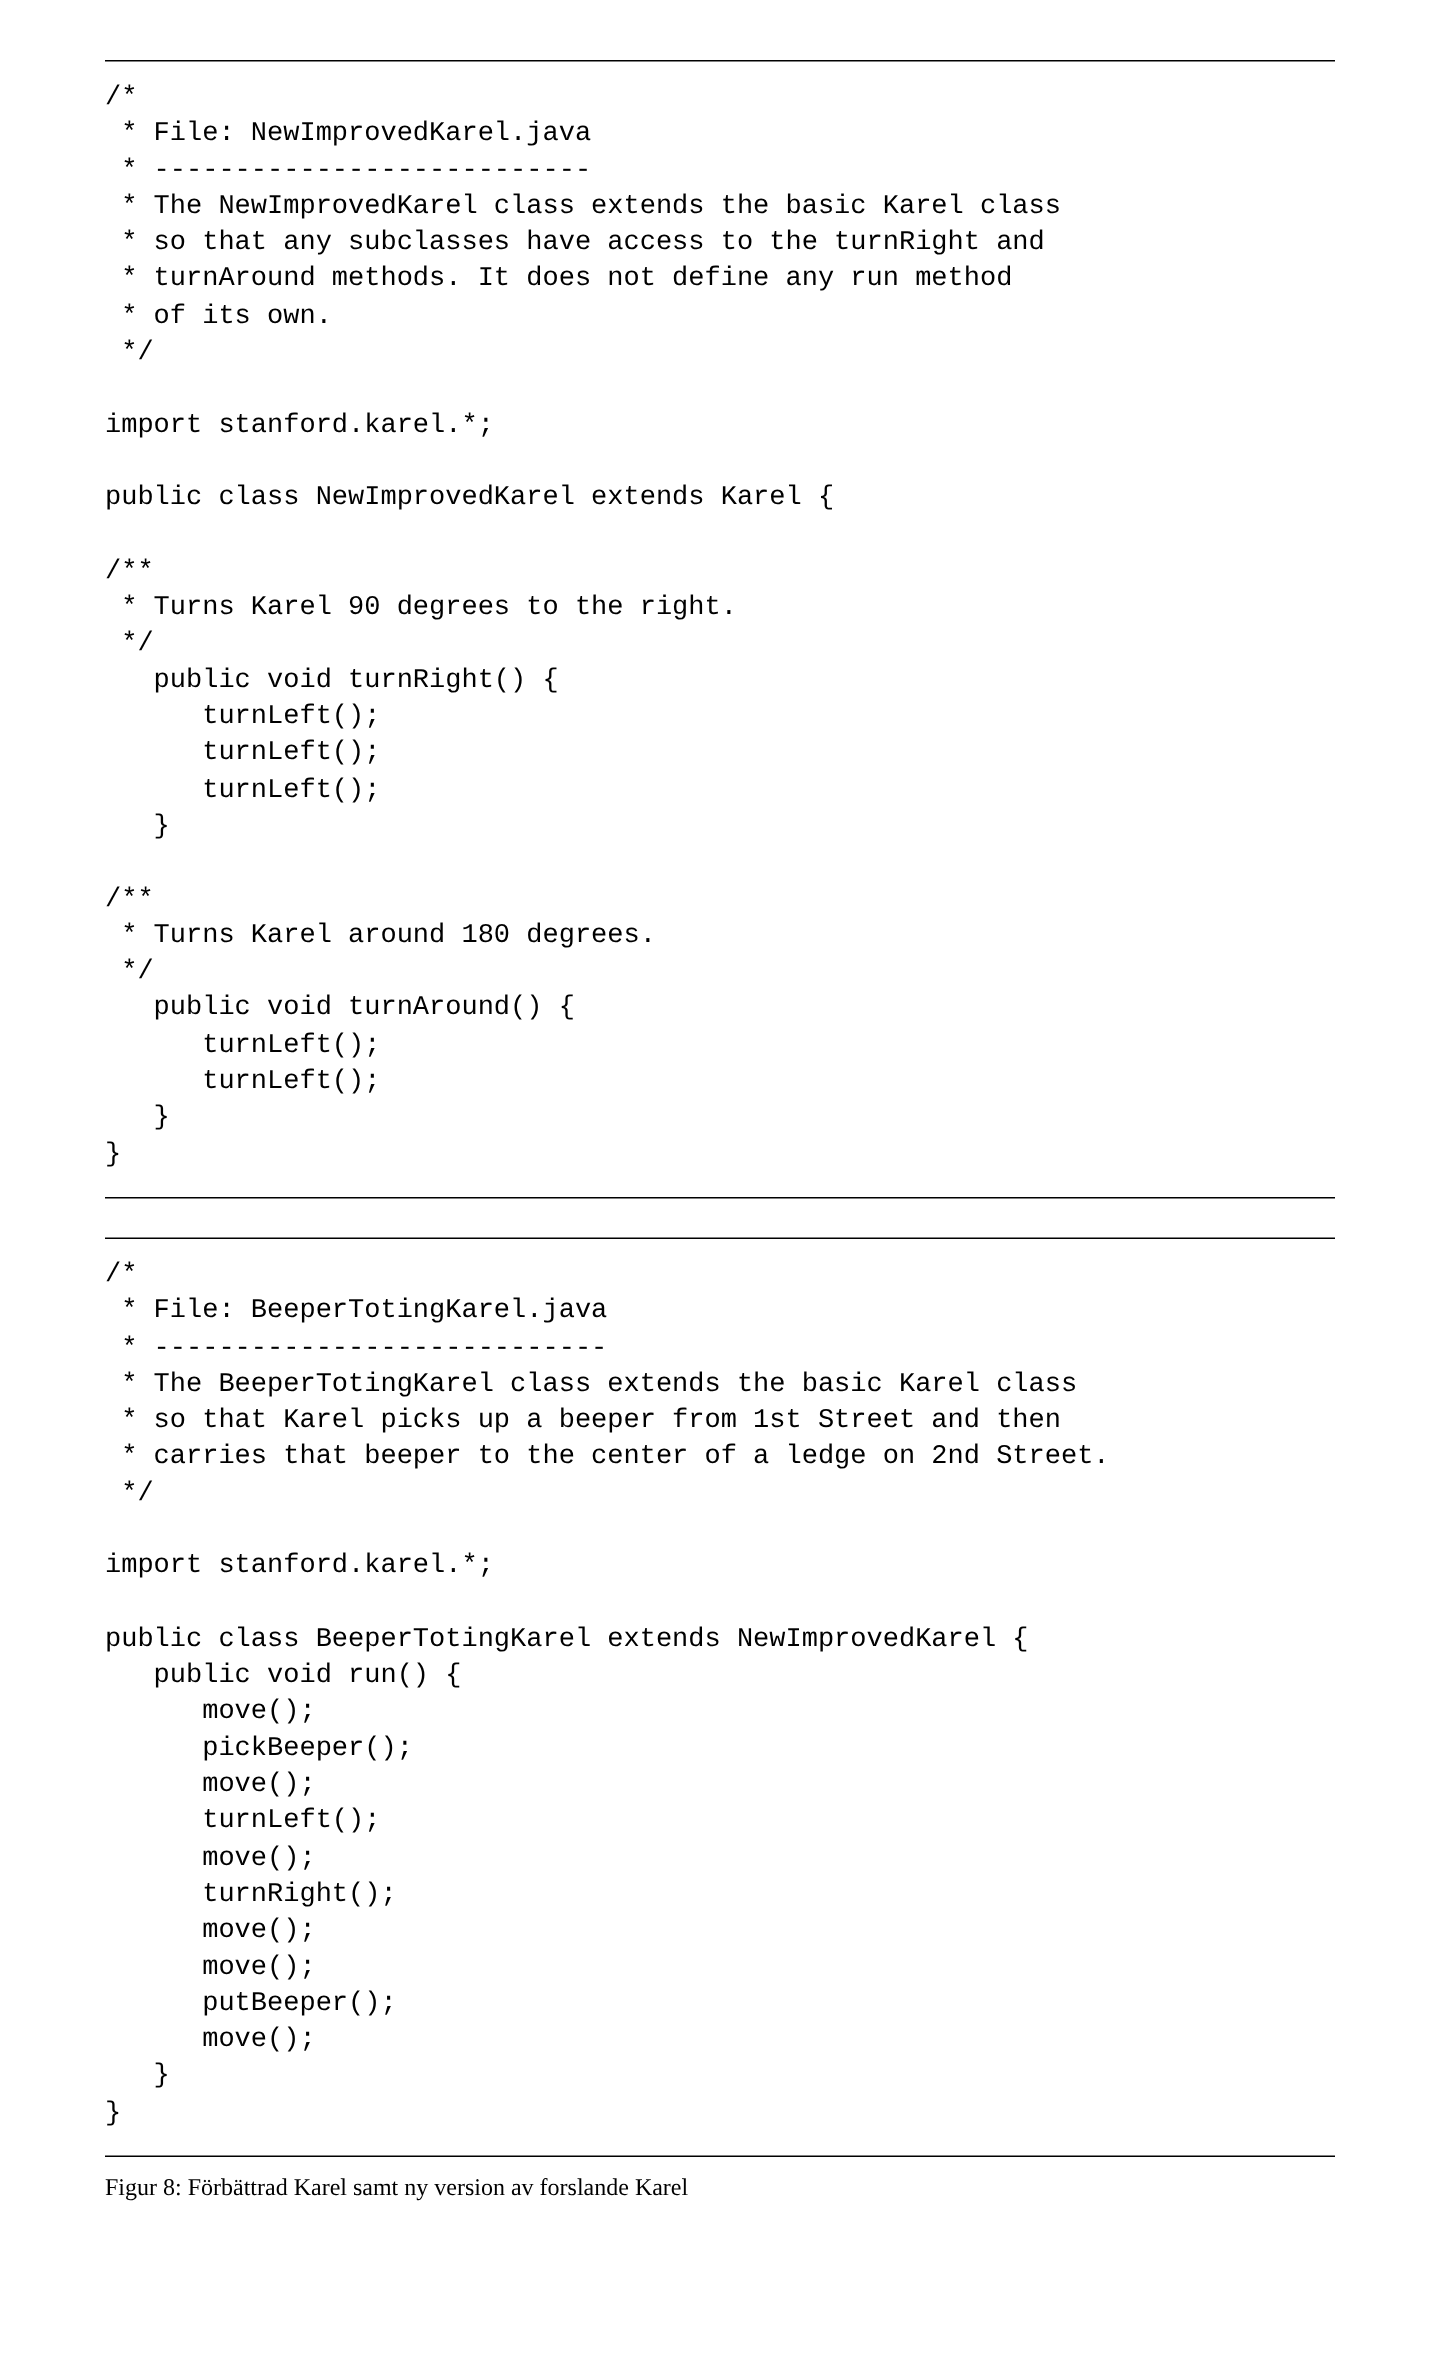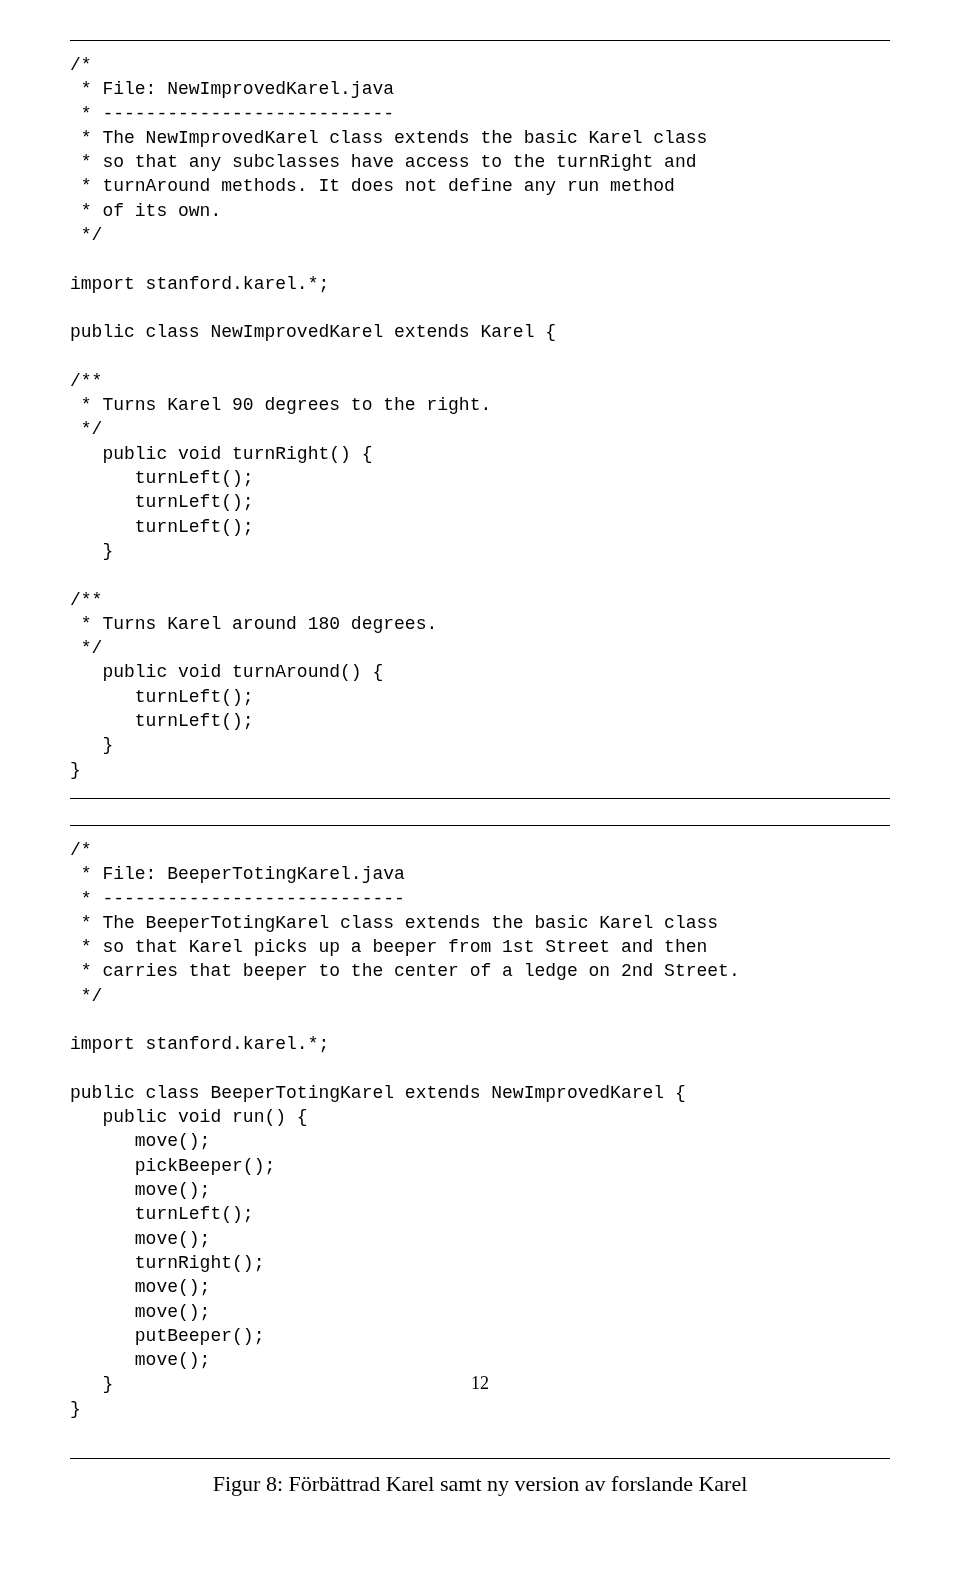--- a/index.html
+++ b/index.html
@@ -27,22 +27,22 @@
     .page-number {
       font-family: "Times New Roman", Times, serif;
       font-size: 18px;
       text-align: center;
       position: relative;
       top: -64px;
       left: 0;
     }
     .caption {
       font-family: "Times New Roman", Times, serif;
-      font-size: 22px;
-      text-align: center;
+      font-size: 16px;
+      text-align: left;
       margin: 12px 0 22px 0;
     }
     .spacer {
       height: 26px;
     }
   </style>
 </head>
 <body>
 
 <div class="page">
@@ -102,19 +102,18 @@
       turnLeft();
       move();
       turnRight();
       move();
       move();
       putBeeper();
       move();
    }
 }</div>
 
-  <div class="page-number">12</div>
 
   <hr class="hr">
 
   <div class="caption">Figur 8: Förbättrad Karel samt ny version av forslande Karel</div>
 
 </div>
 
 </body></html>

